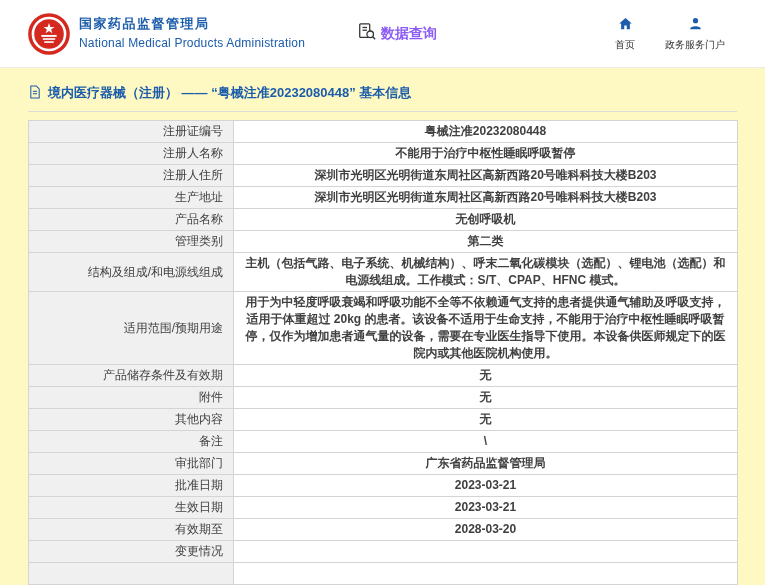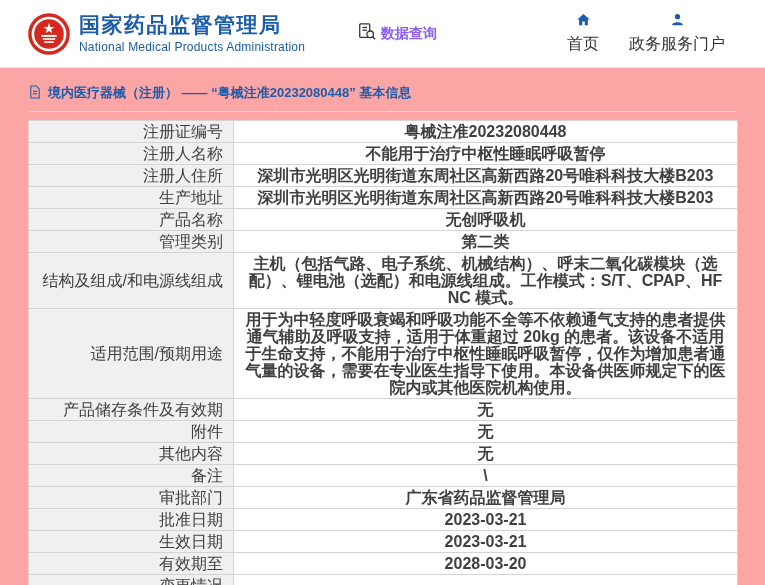--- a/index.html
+++ b/index.html
@@ -6,40 +6,40 @@
   html, body { width: 765px; height: 585px; overflow: hidden; }
   body { font-family: "Liberation Sans", sans-serif; background: #ffffff; }
 
   
   .header {
     height: 68px; background: #ffffff; display: flex; align-items: center;
     padding: 0 40px 0 28px; border-bottom: 1px solid #e9e9e9;
   }
   .logo { width: 42px; height: 42px; flex: 0 0 auto; }
   .org { margin-left: 9px; }
-  .org-cn { color: #1b5cab; font-size: 21px; font-weight: bold; letter-spacing: 1.5px; line-height: 1.1; }
+  .org-cn { color: #1b5cab; font-size: 13px; font-weight: bold; letter-spacing: 1.5px; line-height: 1.1; }
   .org-en { color: #1b5cab; font-size: 12px; margin-top: 4px; letter-spacing: 0.2px; }
   .data-query { display: flex; align-items: center; margin-left: 52px; gap: 4px; cursor: pointer; }
   .data-query .label { font-size: 14px; color: #8b5cf6; font-weight: bold; }
   .header-right { margin-left: auto; display: flex; gap: 30px; }
   .nav-item { display: flex; flex-direction: column; align-items: center; gap: 3px; cursor: pointer; }
-  .nav-item .label { font-size: 16px; color: #333; white-space: nowrap; }
+  .nav-item .label { font-size: 10px; color: #333; white-space: nowrap; }
 
   
-  .main { background: #fca5a5; height: 517px; padding: 10px 28px 0 28px; }
+  .main { background: #fef9c3; height: 517px; padding: 10px 28px 0 28px; }
   .page-title-bar {
     display: flex; align-items: center; gap: 6px;
     color: #1b5cab; font-size: 13px; font-weight: bold;
     padding: 6px 0 9px 0; border-bottom: 1px solid #dcdcdc; margin-bottom: 8px;
   }
 
   
   table.info { border-collapse: collapse; width: 710px; background: #ffffff; table-layout: fixed; }
   table.info td {
-    border: 1px solid #d4d4d4; font-size: 16px; color: #404040;
+    border: 1px solid #d4d4d4; font-size: 12px; color: #404040;
     padding: 2px 10px; line-height: 17px; height: 22px; vertical-align: middle;
     word-break: break-all;
   }
   td.label-cell { background: #f0f0f0; width: 205px; text-align: right; }
   td.value-cell { background: #ffffff; text-align: center; font-weight: bold; }
 </style>
 </head>
 <body>
 
 <div class="header">

